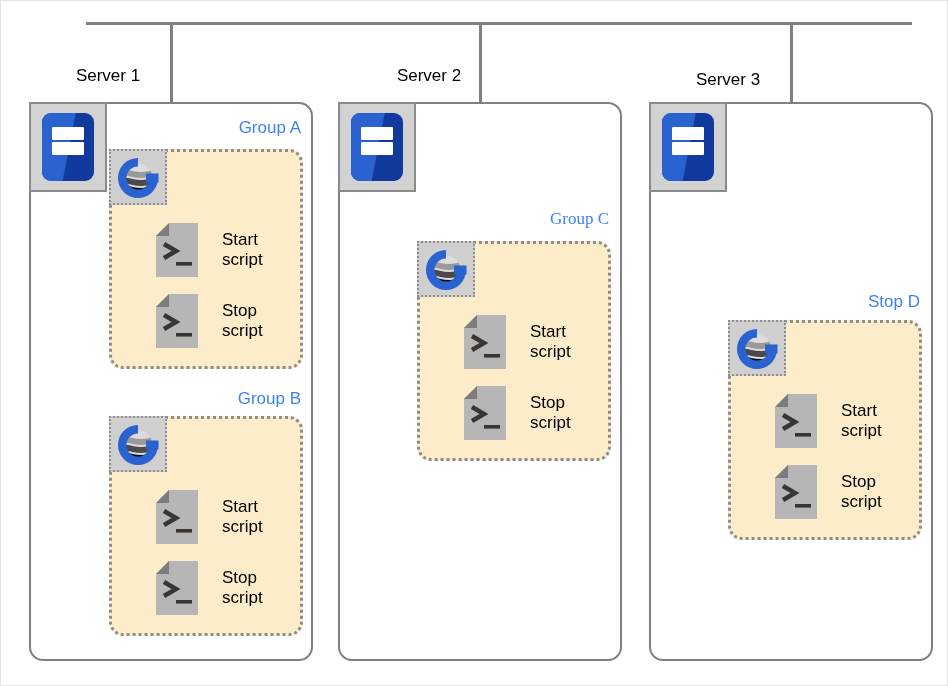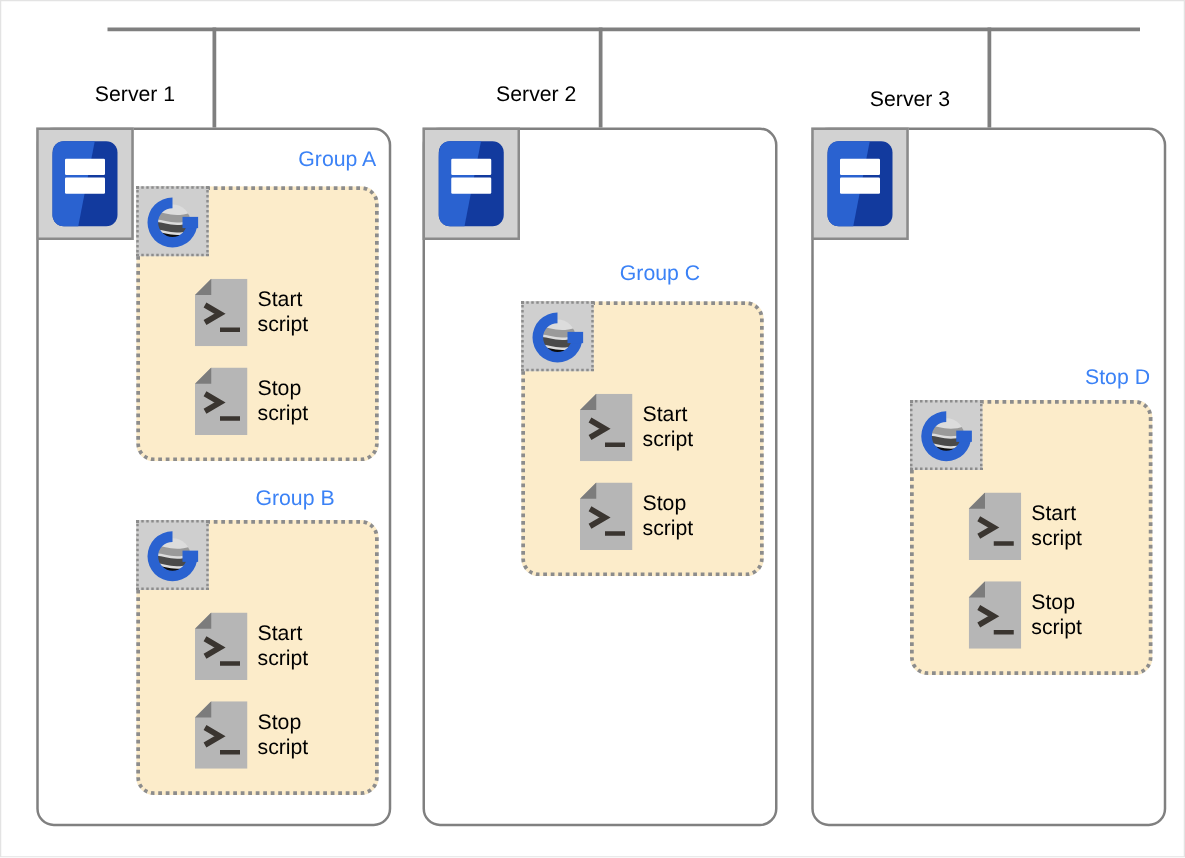--- a/index.html
+++ b/index.html
@@ -142,21 +142,21 @@
   }
   .doc-icon {
     position: relative;
     width: 42px;
     height: 54px;
     flex: 0 0 auto;
   }
   .doc-icon svg { display: block; width: 42px; height: 54px; }
 
   .script-text {
-    margin-left: 8px;
+    margin-left: 24px;
     font-size: 17px;
     line-height: 20px;
     color: #000000;
     white-space: nowrap;
   }
   .script-text .l2 { display: block; }
 </style>
 </head>
 <body>
 
@@ -225,21 +225,21 @@
         <path d="M8 21 L20 28 L8 35" fill="none" stroke="#3a3530" stroke-width="4.5"></path>
         <rect x="20" y="39" width="16" height="3.6" fill="#3a3530"></rect>
       </svg>
     </span>
     <span class="script-text">
       <span>Stop</span>
       <span class="l2">script</span>
     </span>
   </div>
 
-  <div class="group-label" style="left:170px; top:388px; width:130px; text-align:center;">Group B</div>
+  <div class="group-label" style="left:170px; top:388px; width:130px; text-align:right;">Group B</div>
 
   <div class="group-box" style="left:108px; top:415px; width:194px; height:220px;"></div>
 
   <div class="g-icon" style="left:108px; top:415px;">
     <svg viewBox="0 0 50 50" xmlns="http://www.w3.org/2000/svg">
       <defs>
         <clipPath id="gclipB">
             <circle cx="25" cy="26" r="14.5"></circle>
           </clipPath>
       </defs>
@@ -286,21 +286,21 @@
 
   <div class="server-panel" style="left:337px; top:101px; width:284px; height:559px;"></div>
 
   <div class="server-icon" style="left:337px; top:101px;">
     <div class="chassis">
       <div class="bar b1"></div>
       <div class="bar b2"></div>
     </div>
   </div>
 
-  <div class="group-label" style="left:462px; top:208px; width:130px; text-align:center;">Group C</div>
+  <div class="group-label" style="left:478px; top:208px; width:130px; text-align:right;font-family:Liberation Serif, serif;">Group C</div>
 
   <div class="group-box" style="left:416px; top:240px; width:194px; height:220px;"></div>
 
   <div class="g-icon" style="left:416px; top:240px;">
     <svg viewBox="0 0 50 50" xmlns="http://www.w3.org/2000/svg">
       <defs>
         <clipPath id="gclipC">
             <circle cx="25" cy="26" r="14.5"></circle>
           </clipPath>
       </defs>

